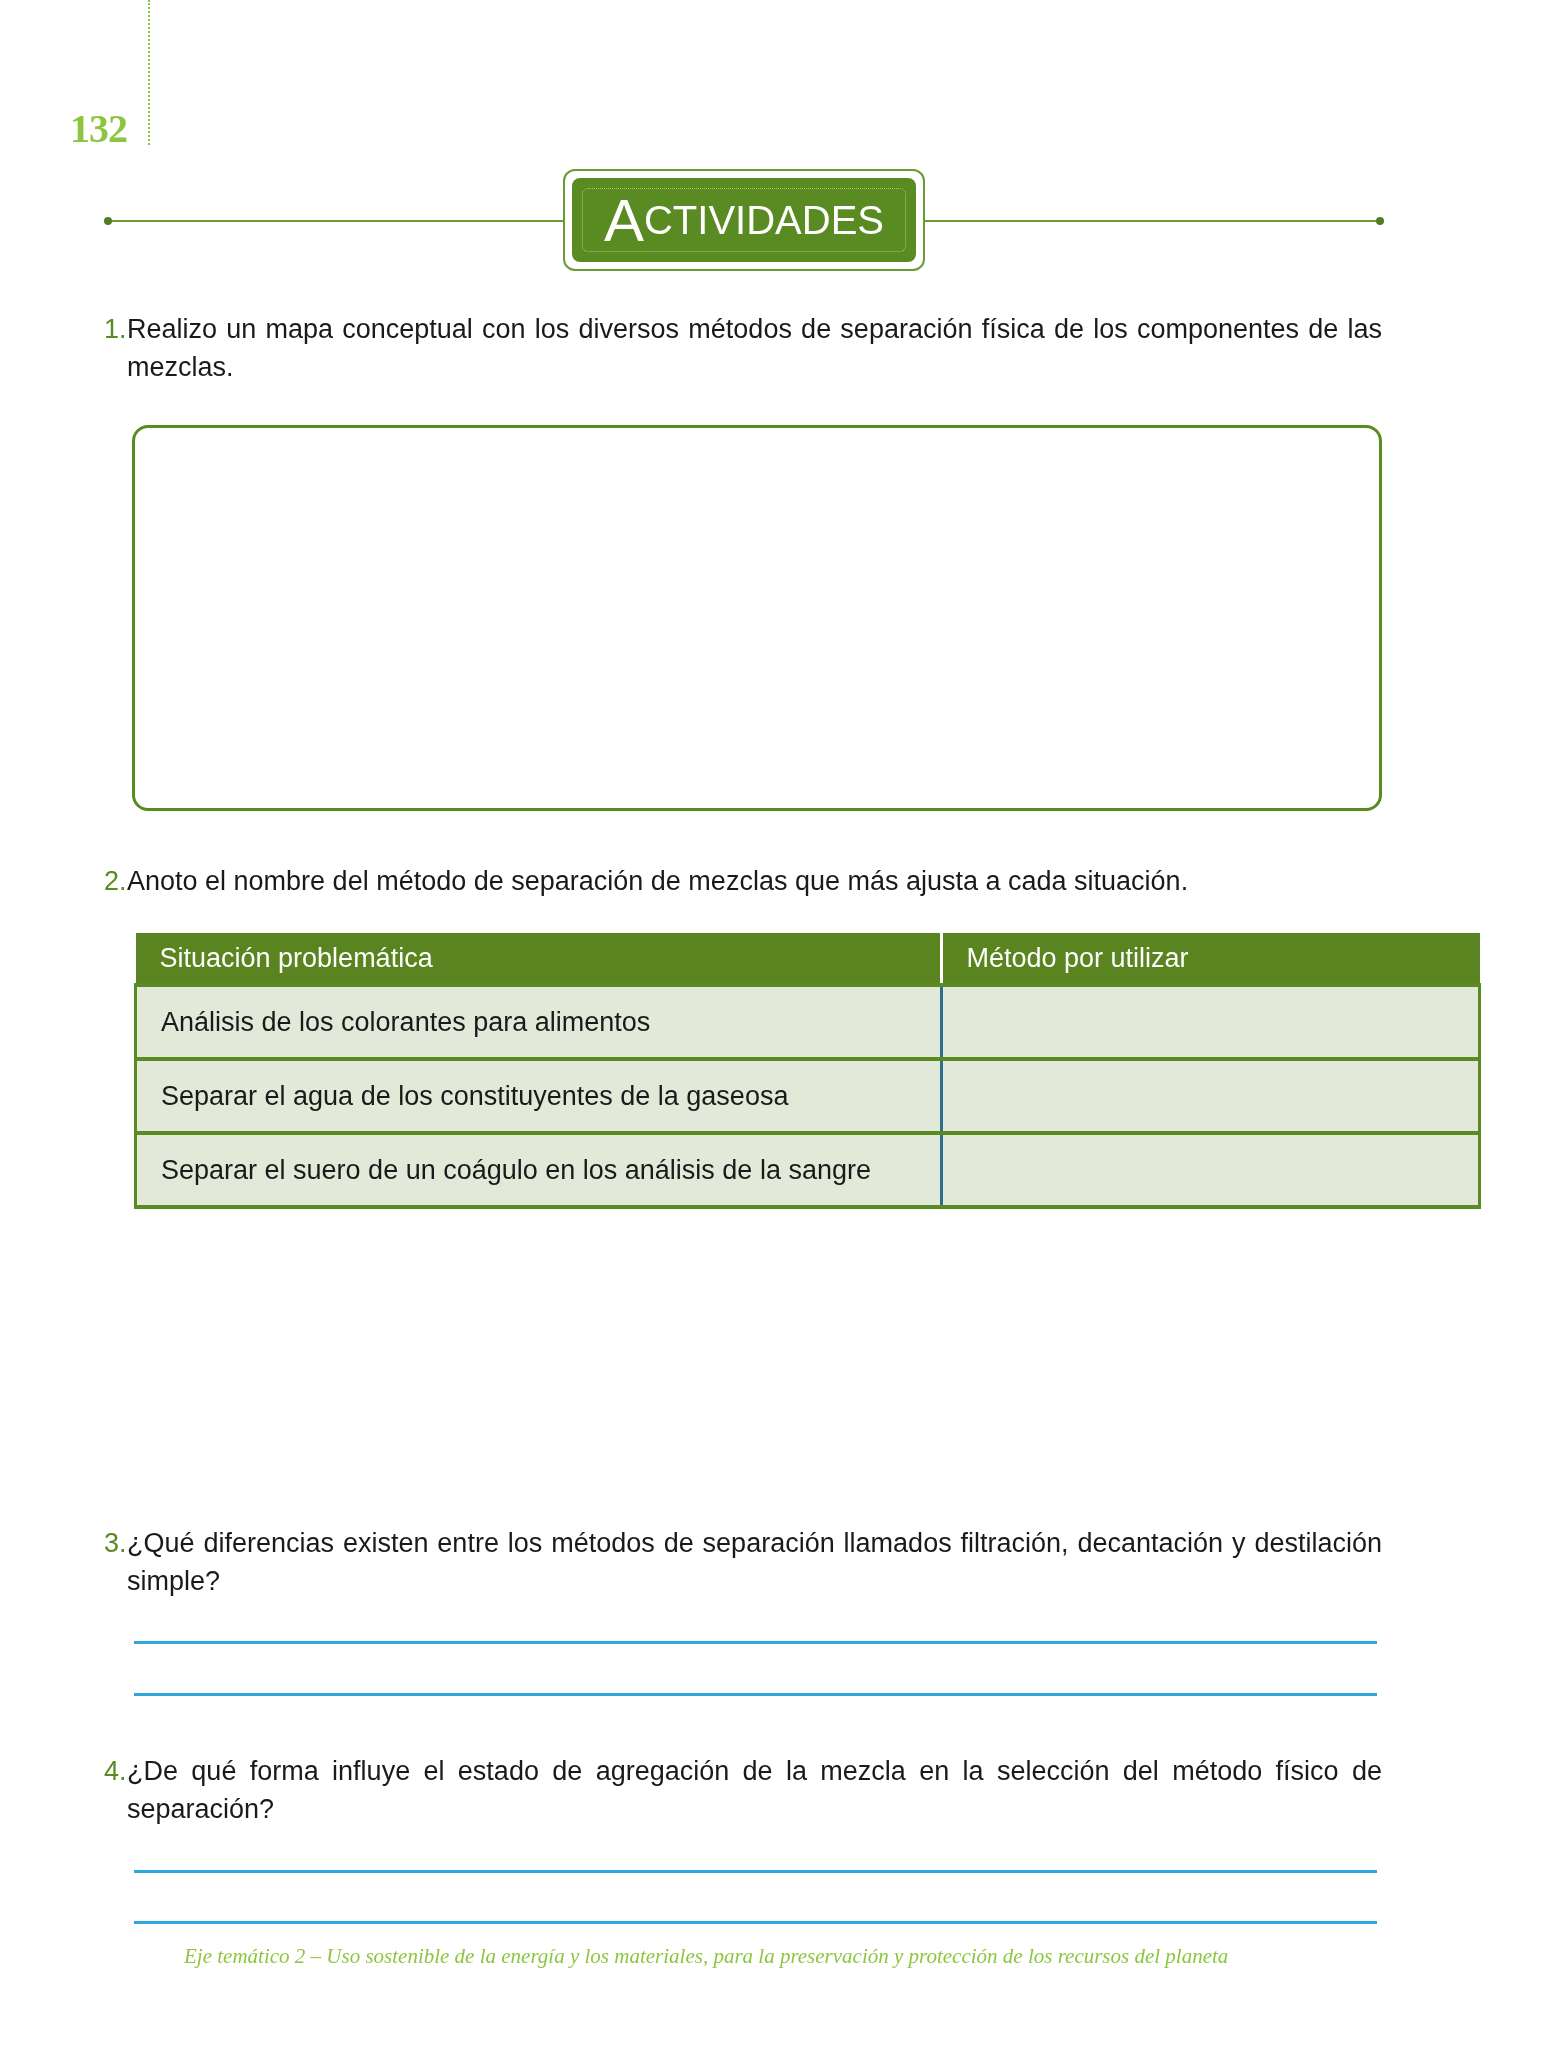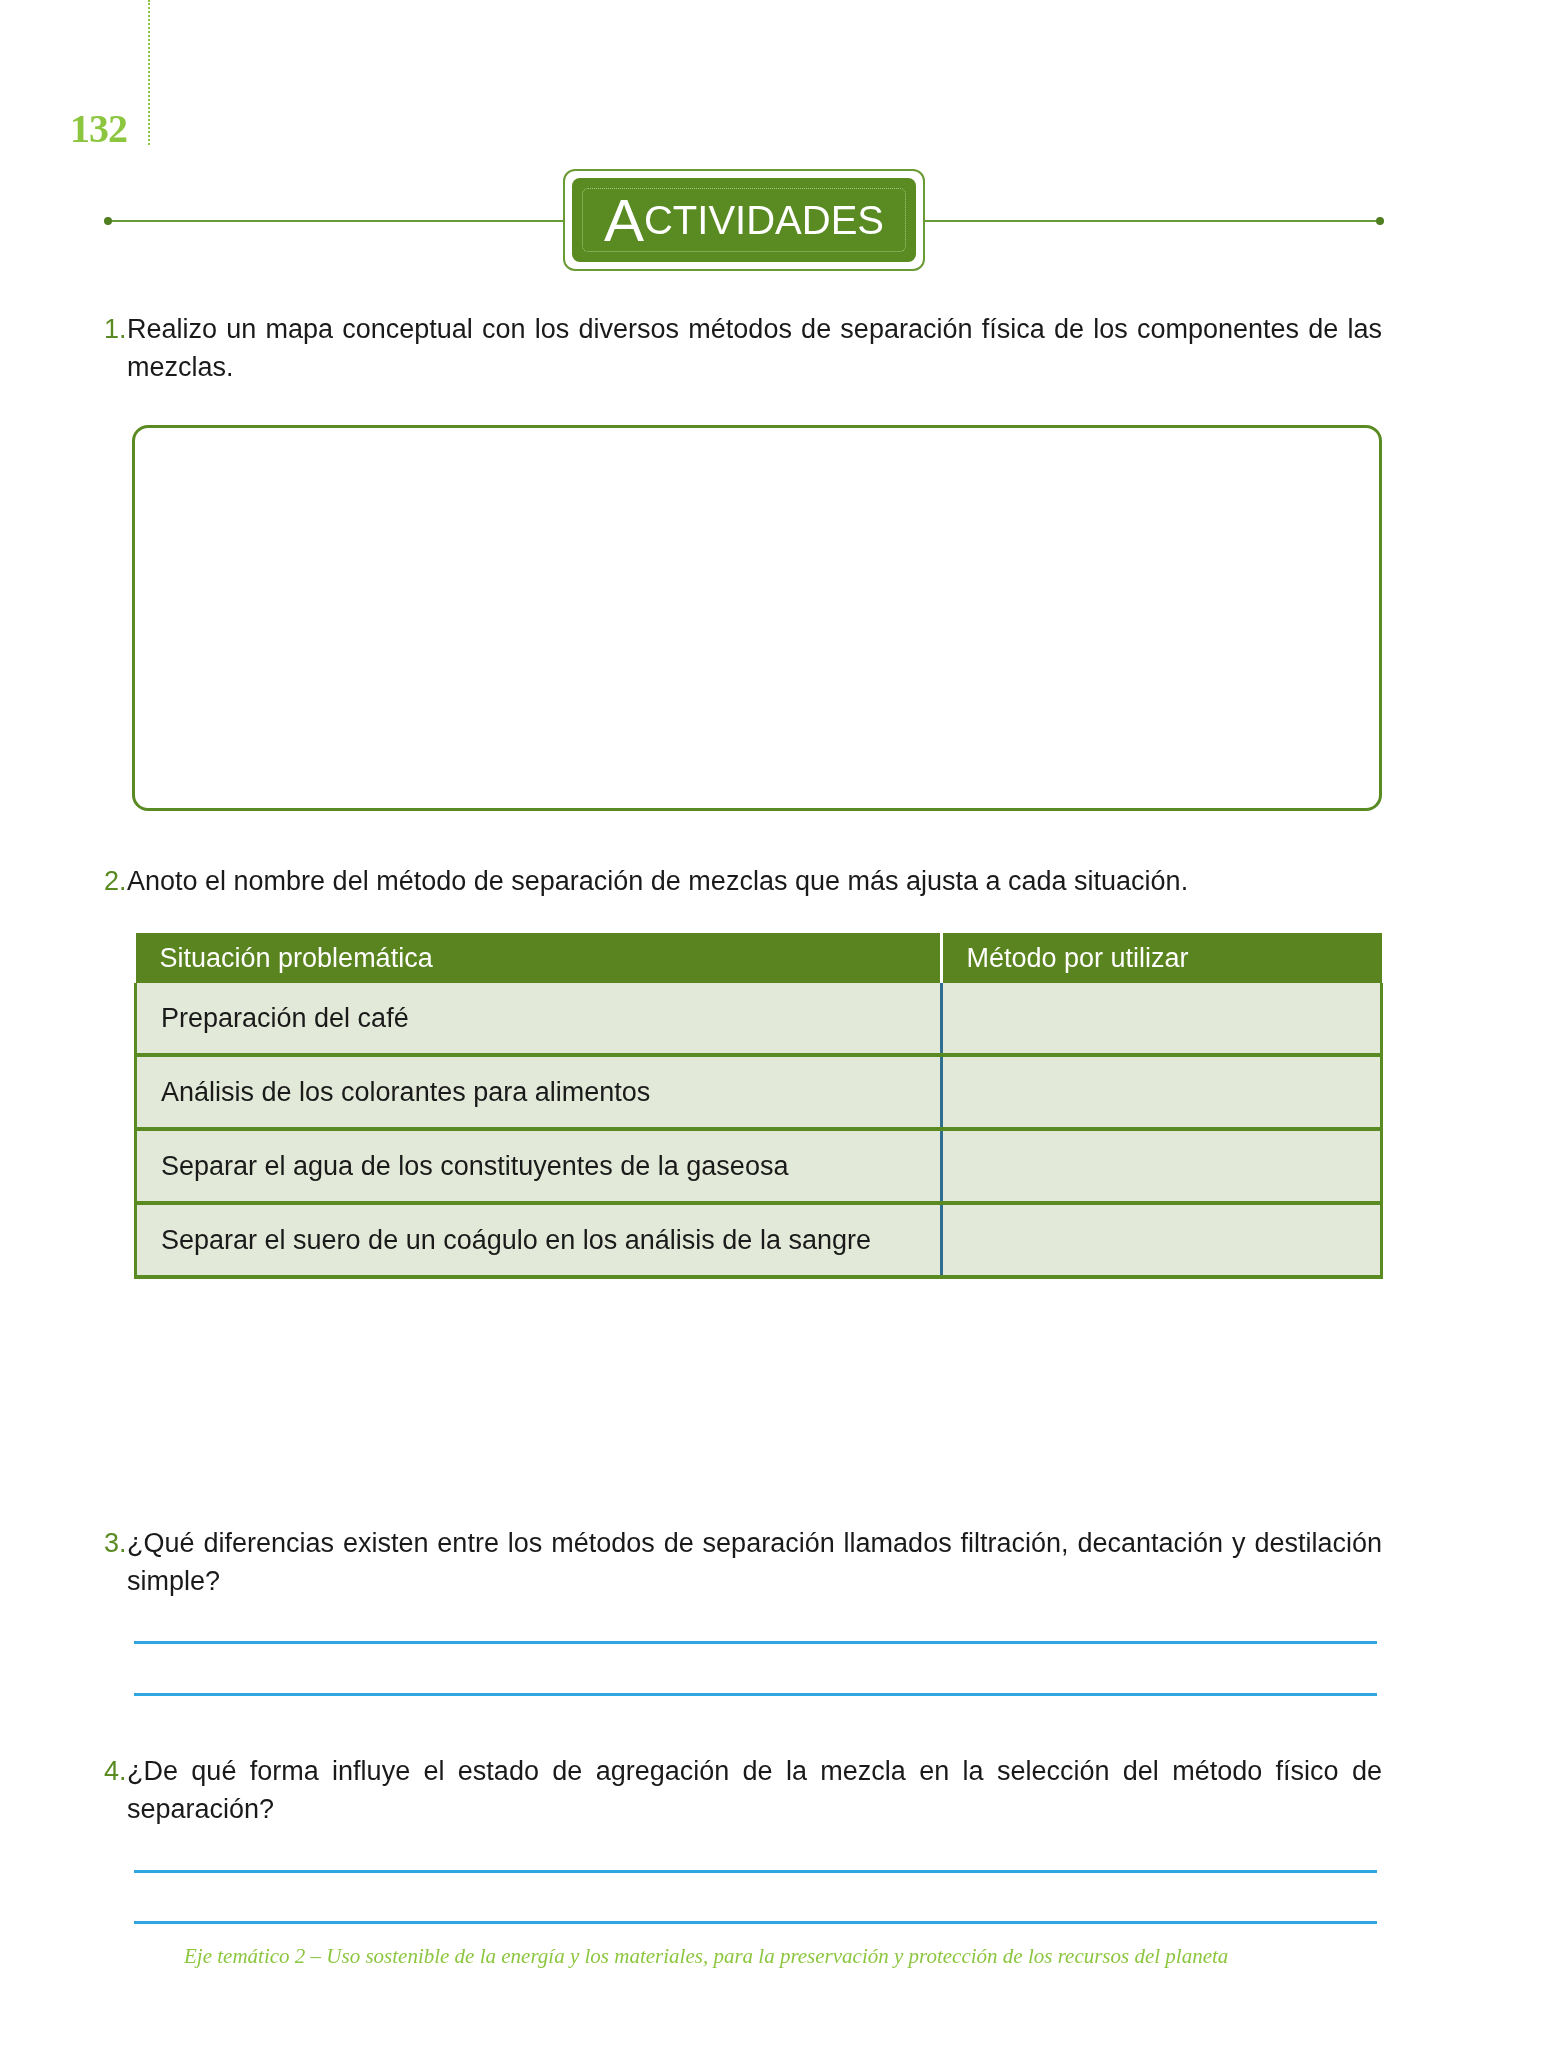--- a/index.html
+++ b/index.html
@@ -19,21 +19,21 @@
                 border: 1.5px dotted #a8c97c; border-radius: 6px; box-sizing: border-box; }
   .badge-title { position: absolute; left: 572px; top: 178px; width: 344px; height: 84px;
                  display: flex; align-items: center; justify-content: center;
                  color: #ffffff; font-size: 40px; letter-spacing: 0px; }
   .badge-title .big { font-size: 60px; }
   .q { position: absolute; left: 104px; width: 1278px; font-size: 27px; line-height: 38px; }
   .q .num { color: #5a8a22; position: absolute; left: 0; }
   .q .txt { display: block; margin-left: 23px; text-align: justify; }
   .concept-box { position: absolute; left: 132px; top: 425px; width: 1250px; height: 386px;
                  border: 3px solid #5a8a22; border-radius: 16px; box-sizing: border-box; }
-  table.methods { position: absolute; left: 134px; top: 933px; width: 1249px; border-collapse: collapse;
+  table.methods { position: absolute; left: 134px; top: 933px; width: 1347px; border-collapse: collapse;
                   font-size: 27px; }
   table.methods th { background: #5a841f; color: #ffffff; font-weight: normal; text-align: left;
                      height: 50px; padding: 0 0 0 24px; }
   table.methods th.c1 { width: 780px; border-right: 3px solid #ffffff; }
   table.methods td { background: #e3e9d8; height: 70px; padding: 0 0 0 24px;
                      border-top: 4px solid #5a8a22; }
   table.methods tr:last-child td { border-bottom: 4px solid #5a8a22; }
   table.methods td.c1 { border-left: 3px solid #5a8a22; border-right: 3px solid #2e6e8e; }
   table.methods td.c2 { border-right: 3px solid #5a8a22; }
   table.methods tr.first td { border-top: none; }
@@ -70,24 +70,20 @@
 </div>
 
 <table class="methods">
   <thead>
     <tr>
       <th class="c1">Situación problemática</th>
       <th class="c2">Método por utilizar</th>
     </tr>
   </thead>
   <tbody>
-    <tr class="first">
-      <td class="c1">Preparación del café</td>
-      <td class="c2"></td>
-    </tr>
     <tr>
       <td class="c1">Análisis de los colorantes para alimentos</td>
       <td class="c2"></td>
     </tr>
     <tr>
       <td class="c1">Separar el agua de los constituyentes de la gaseosa</td>
       <td class="c2"></td>
     </tr>
     <tr>
       <td class="c1">Separar el suero de un coágulo en los análisis de la sangre</td>

